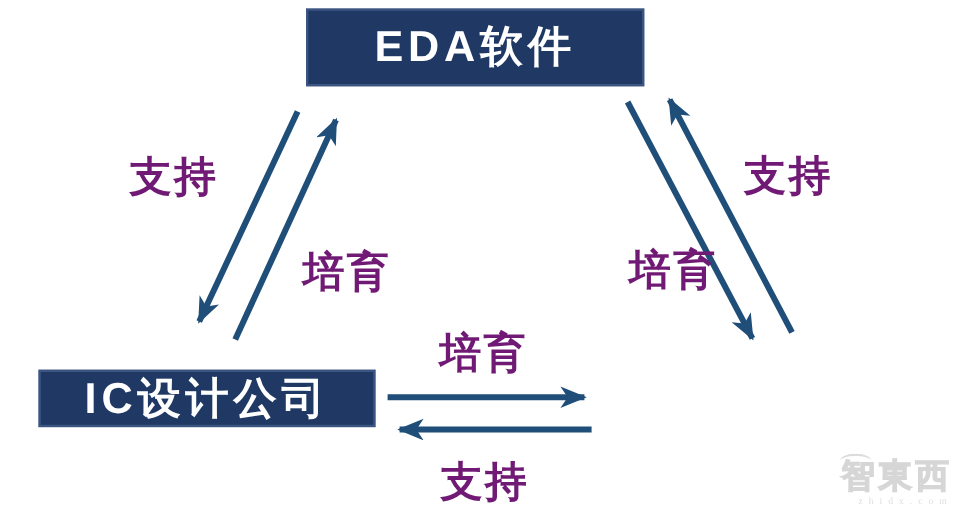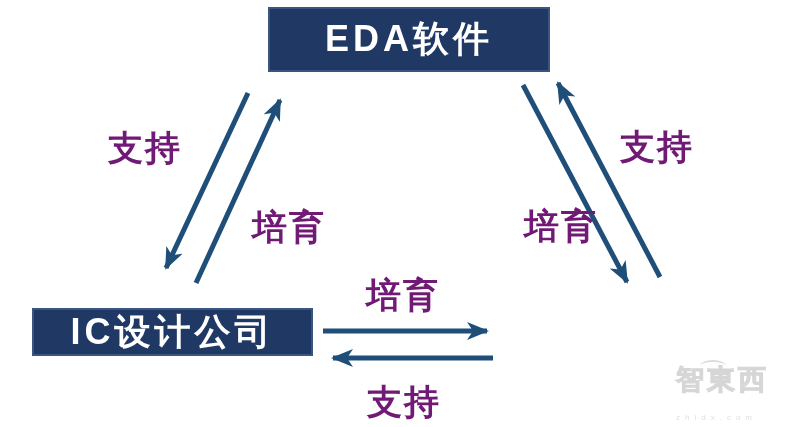--- a/index.html
+++ b/index.html
@@ -14,21 +14,21 @@
   .node{
     position:absolute;
     background:#1f3864;
     color:#ffffff;
     display:flex;align-items:center;justify-content:center;
     font-weight:bold;
     font-size:36px;
     letter-spacing:4px;
     box-shadow:inset 0 0 0 2px rgba(110,140,185,0.35);
   }
-  .node-eda{left:268px;top:7px;width:282px;height:65px;}
+  .node-eda{left:255px;top:7px;width:282px;height:65px;}
   .node-ic{left:32px;top:308px;width:281px;height:48px;}
   .node-foundry{left:507px;top:308px;width:288px;height:64px;}
   .edge-label{
     position:absolute;
     color:#701a75;
     font-weight:bold;
     font-size:35px;
     letter-spacing:2px;
     white-space:nowrap;
     line-height:1;
@@ -36,43 +36,44 @@
   .lbl-left-zhichi{left:108px;top:130px;}
   .lbl-left-peiyu{left:252px;top:209px;}
   .lbl-right-zhichi{left:620px;top:129px;}
   .lbl-right-peiyu{left:524px;top:208px;}
   .lbl-mid-peiyu{left:366px;top:277px;}
   .lbl-mid-zhichi{left:367px;top:384px;}
   .watermark{
     position:absolute;
     right:6px;bottom:5px;
     width:118px;
-    text-align:left;
+    text-align:right;
     pointer-events:none;
+    font-family:Liberation Serif, serif;
   }
   .wm-arc{
     position:absolute;
     left:24px;top:-6px;
     width:26px;height:10px;
     border-top:2px solid #dcdcdc;
     border-radius:50%;
   }
   .wm-logo{
     color:#f5f5f5;
     -webkit-text-stroke:1px #d6d6d6;
     font-size:28px;
     font-weight:bold;
     letter-spacing:3px;
     line-height:1;
   }
   .wm-site{
     color:#dedede;
     font-size:8px;
     letter-spacing:5px;
-    margin-top:20px;
+    margin-top:2px;
     line-height:1;
   }
 </style>
 </head>
 <body>
 
 <div class="canvas">
 
   <svg class="arrows" viewBox="0 0 800 427" xmlns="http://www.w3.org/2000/svg" aria-hidden="true">
     <defs>

